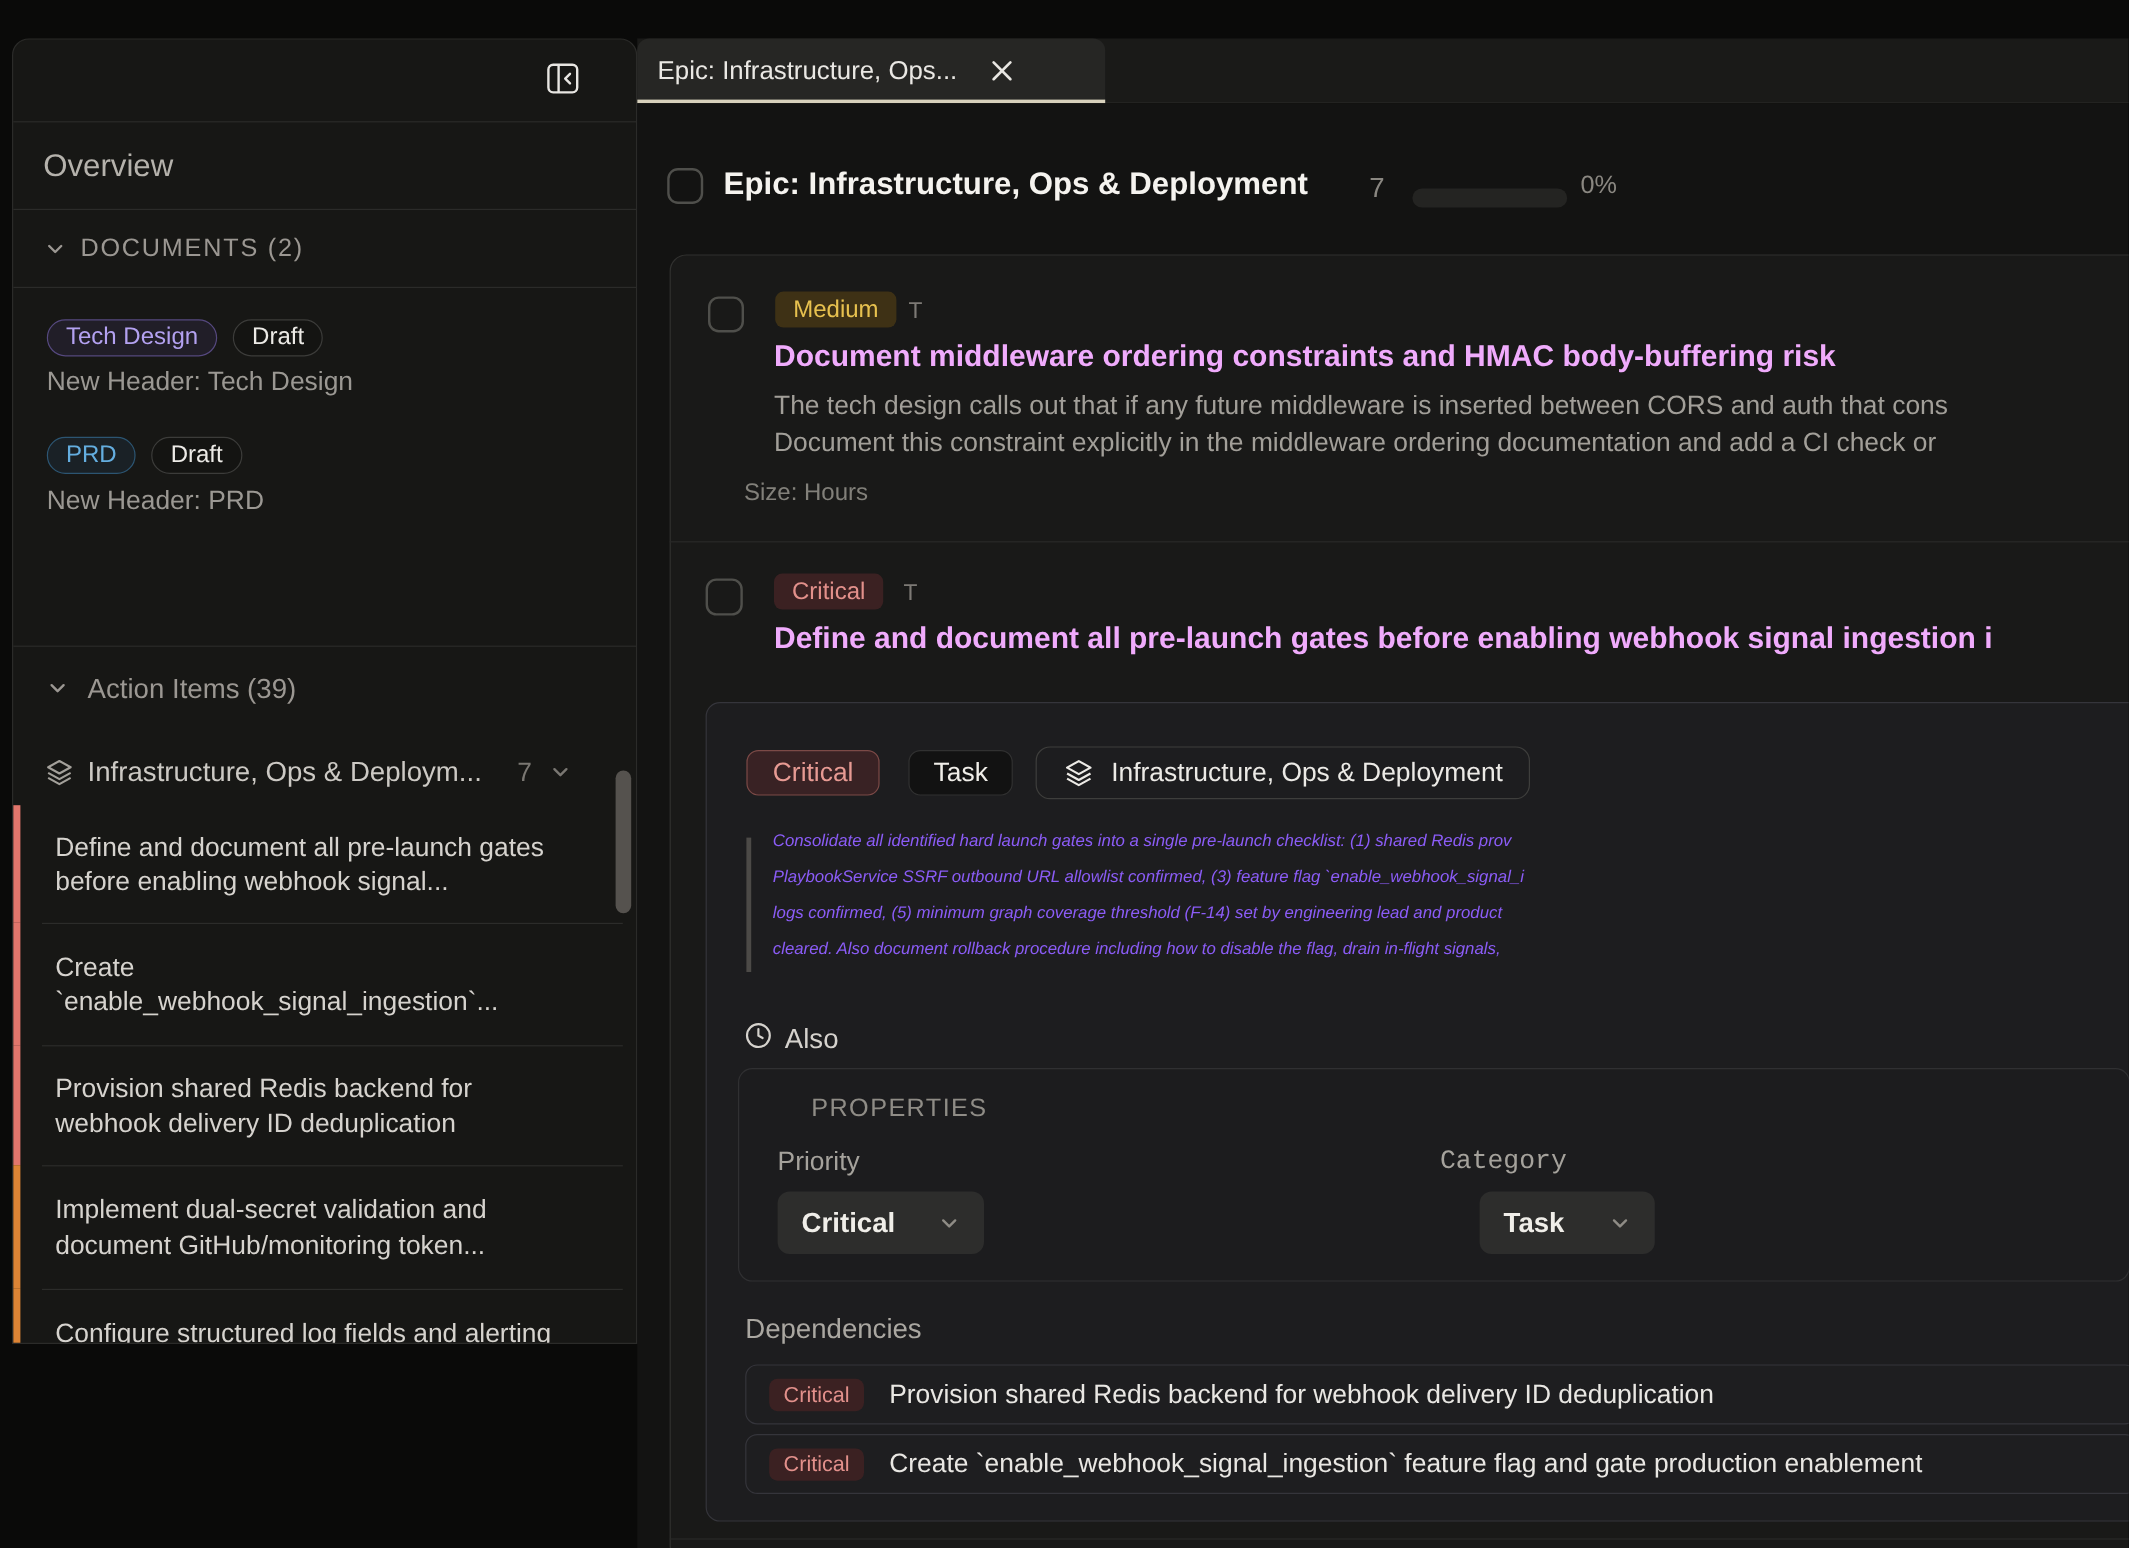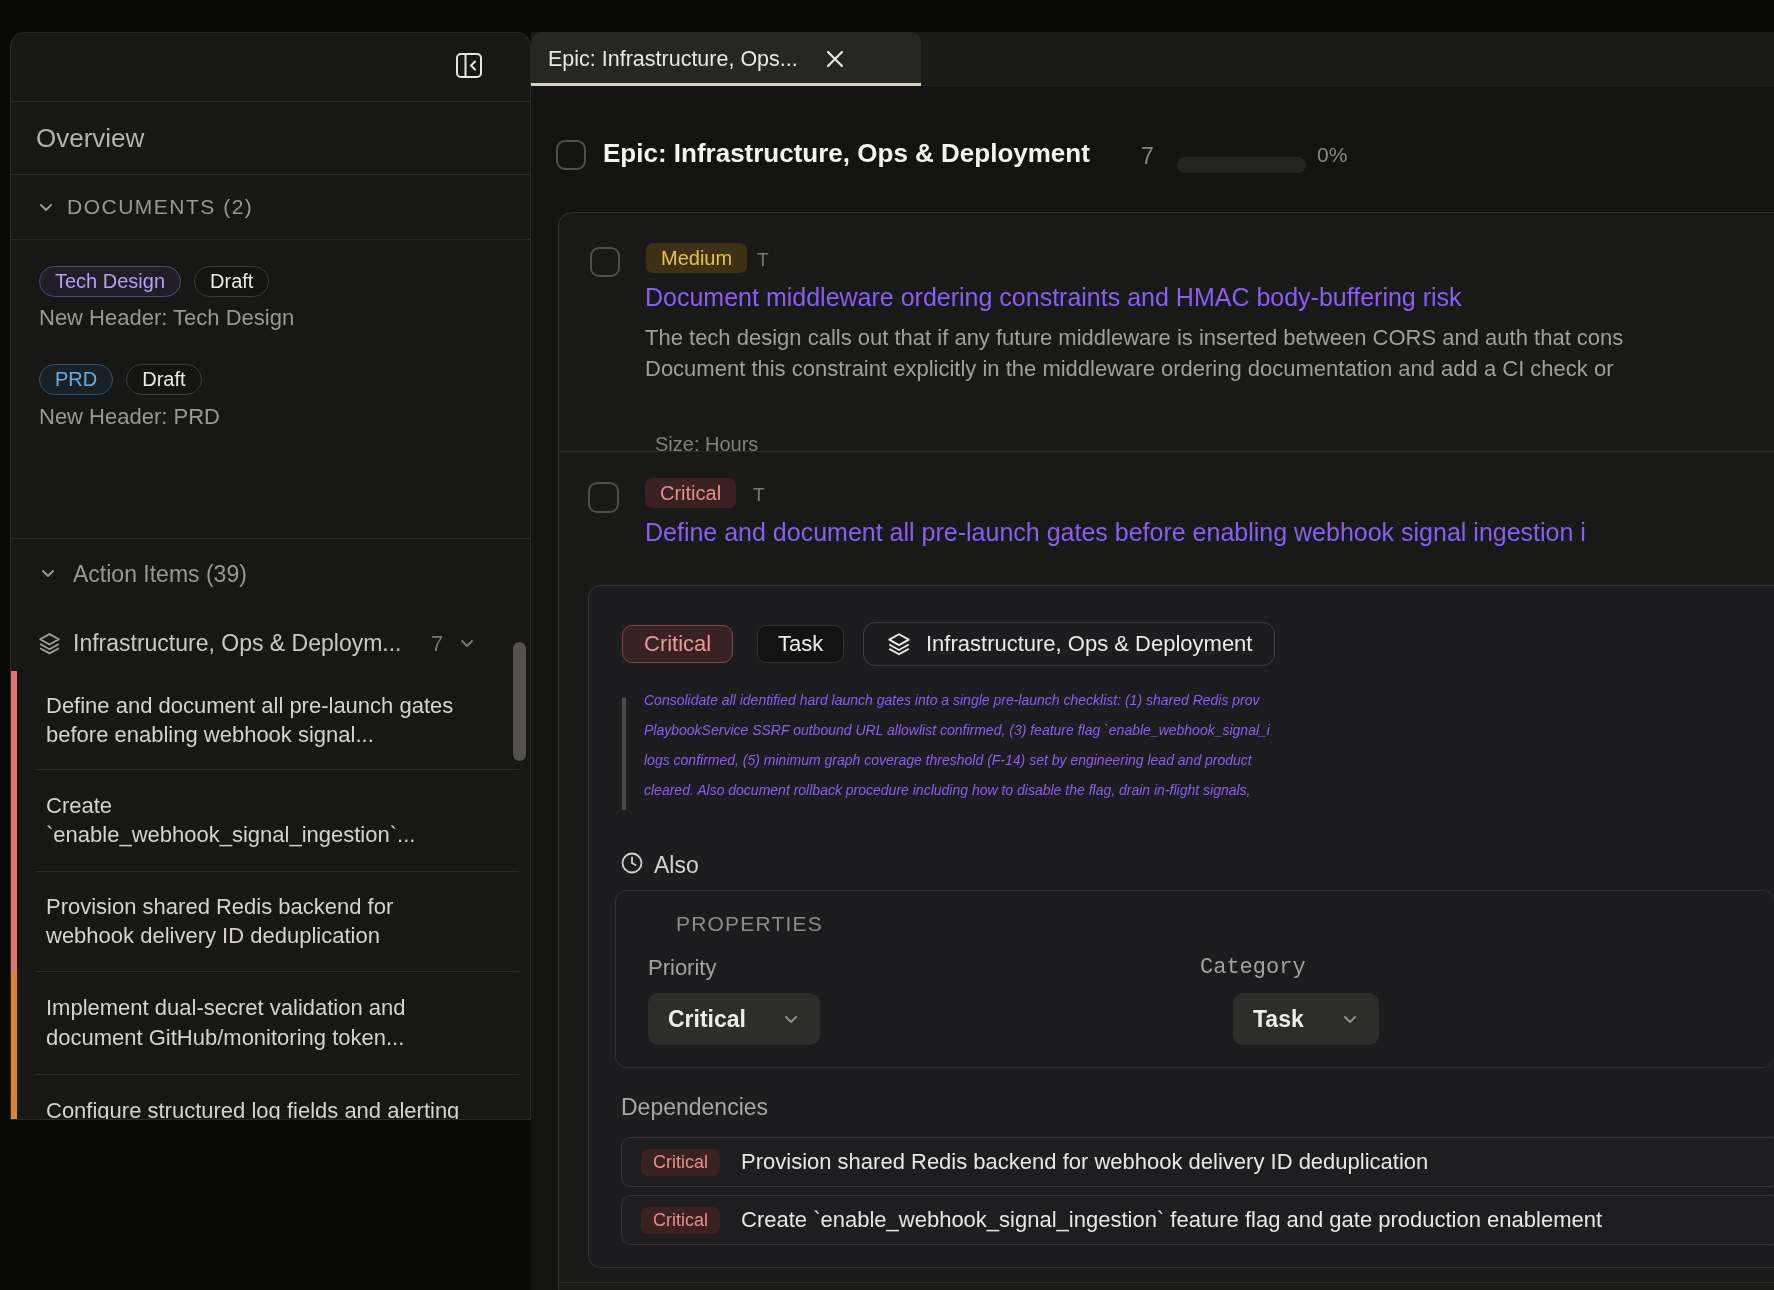--- a/index.html
+++ b/index.html
@@ -34,21 +34,21 @@
   #content{left:531px;top:86px;width:1243px;height:1204px;background:#131312;}
   .checkbox{border:2px solid #4f4f4b;border-radius:9px;background:transparent;}
   .count{font-size:23px;color:#8a8781;}
   #progress-track{left:1177px;top:157px;width:129px;height:16px;border-radius:8px;background:#242422;overflow:hidden;}
   #progress-fill{height:100%;background:#d8d1bc;}
   #card{left:558px;top:212px;width:1240px;height:1090px;background:#191918;border:1px solid #31312f;border-radius:14px;}
   .prio-badge{display:inline-flex;align-items:center;height:30px;padding:0 15px;border-radius:7px;font-size:20px;}
   .prio-medium{background:#3e3115;color:#e7c14f;}
   .prio-critical{background:#3b2122;color:#e2908b;}
   .type-letter{font-size:19px;color:#7d7a75;}
-  .task-title{font-size:25px;font-weight:400;color:#8b5cf6;}
+  .task-title{font-size:25px;font-weight:700;color:#f0abfc;}
   .task-desc{font-size:22px;color:#a29f99;}
   .task-size{font-size:20px;color:#82807a;}
   .card-divider{left:558px;width:1240px;height:1px;background:#2a2a28;}
   
   #panel{left:588px;top:585px;width:1210px;height:683px;background:#1d1d1f;border:1px solid #35353b;border-radius:12px;}
   .dbadge{display:inline-flex;align-items:center;height:38px;border-radius:10px;font-size:22px;}
   .dbadge-critical{padding:0 21px;background:#392224;border:1.5px solid #7c4a47;color:#e79a93;}
   .dbadge-task{padding:0 20px;background:#121212;border:1px solid #313131;color:#f0eee9;}
   .dchip{display:inline-flex;align-items:center;gap:14px;height:44px;padding:12px 22px;border-radius:12px;border:1px solid #3e3e3c;color:#eceae6;font-size:22px;}
   .quote-line{font-size:14px;font-style:italic;color:#8b5cf6;}
@@ -89,21 +89,21 @@
   <div class="abs" style="left:1317px;top:143px;font-size:21px;color:#8a8781;">0%</div>
 
   <div class="abs" id="card"></div>
 
   <div class="abs checkbox" style="left:590px;top:247px;width:30px;height:30px;"></div>
   <span class="abs prio-badge prio-medium" style="left:646px;top:243px;">Medium</span>
   <span class="abs type-letter" style="left:757px;top:249px;">T</span>
   <div class="abs nowrap task-title" style="left:645px;top:283px;width:1129px;">Document middleware ordering constraints and HMAC body-buffering risk</div>
   <div class="abs nowrap task-desc" style="left:645px;top:325px;width:1129px;">The tech design calls out that if any future middleware is inserted between CORS and auth that cons</div>
   <div class="abs nowrap task-desc" style="left:645px;top:356px;width:1129px;">Document this constraint explicitly in the middleware ordering documentation and add a CI check or</div>
-  <div class="abs task-size" style="left:655px;top:400px;margin-top:33px;">Size: Hours</div>
+  <div class="abs task-size" style="left:620px;top:400px;">Size: Hours</div>
 
   <div class="abs card-divider" style="top:451px;"></div>
 
   <div class="abs checkbox" style="left:588px;top:482px;width:31px;height:31px;"></div>
   <span class="abs prio-badge prio-critical" style="left:645px;top:478px;">Critical</span>
   <span class="abs type-letter" style="left:753px;top:484px;">T</span>
   <div class="abs nowrap task-title" style="left:645px;top:518px;width:1129px;">Define and document all pre-launch gates before enabling webhook signal ingestion i</div>
 
   <div class="abs" id="panel"></div>
 

